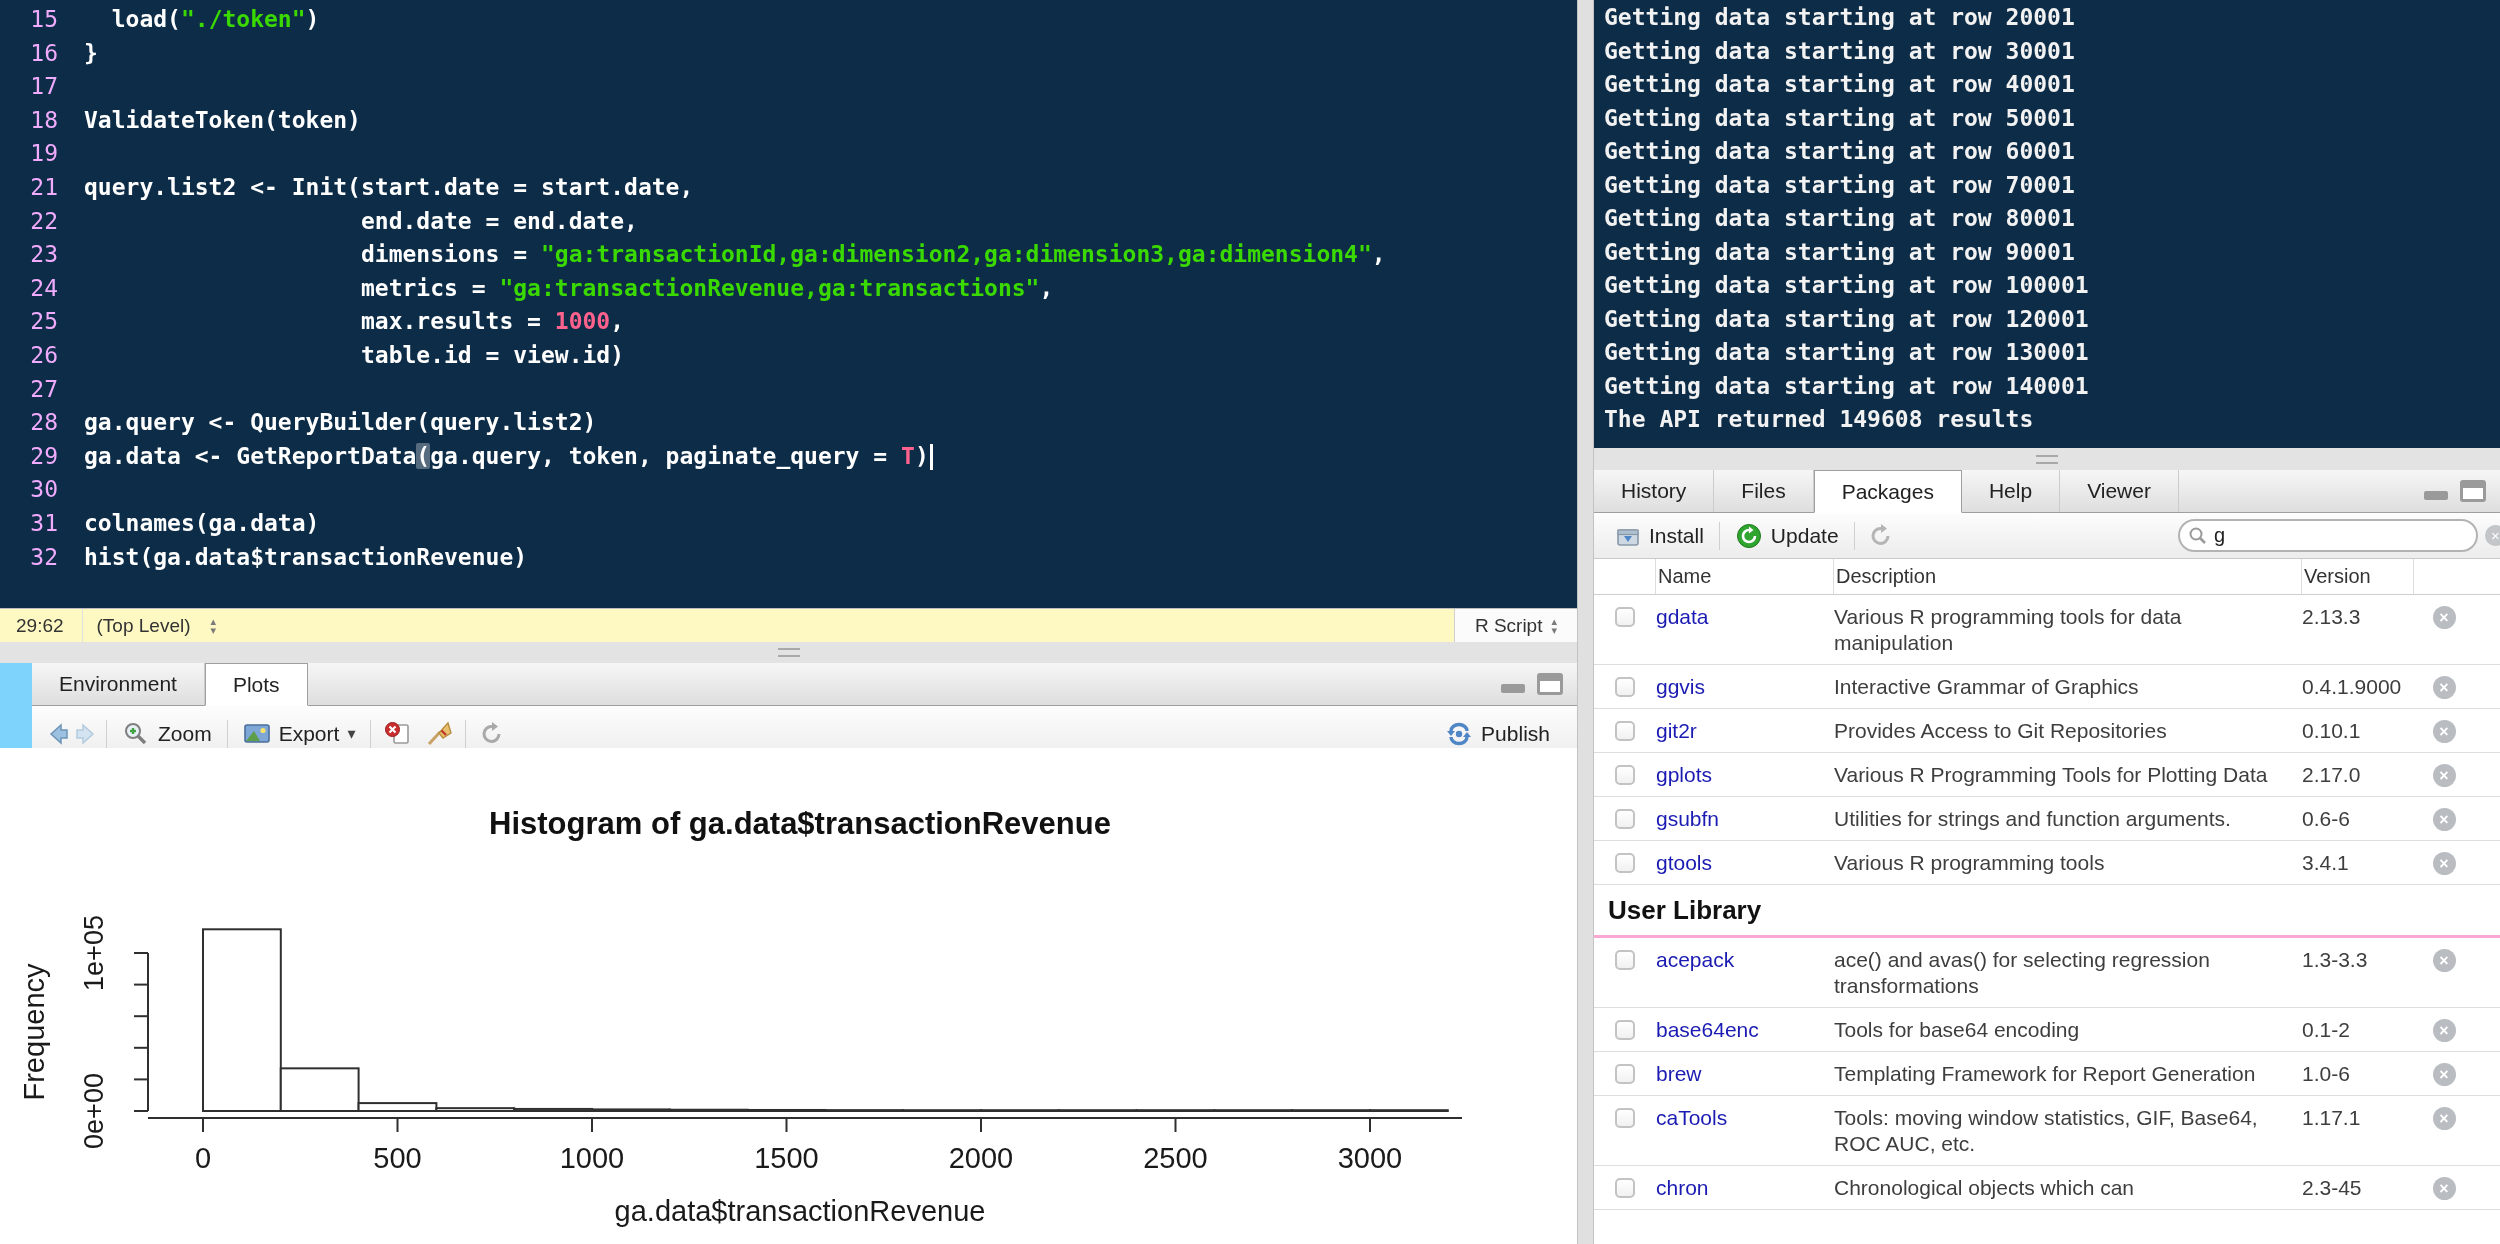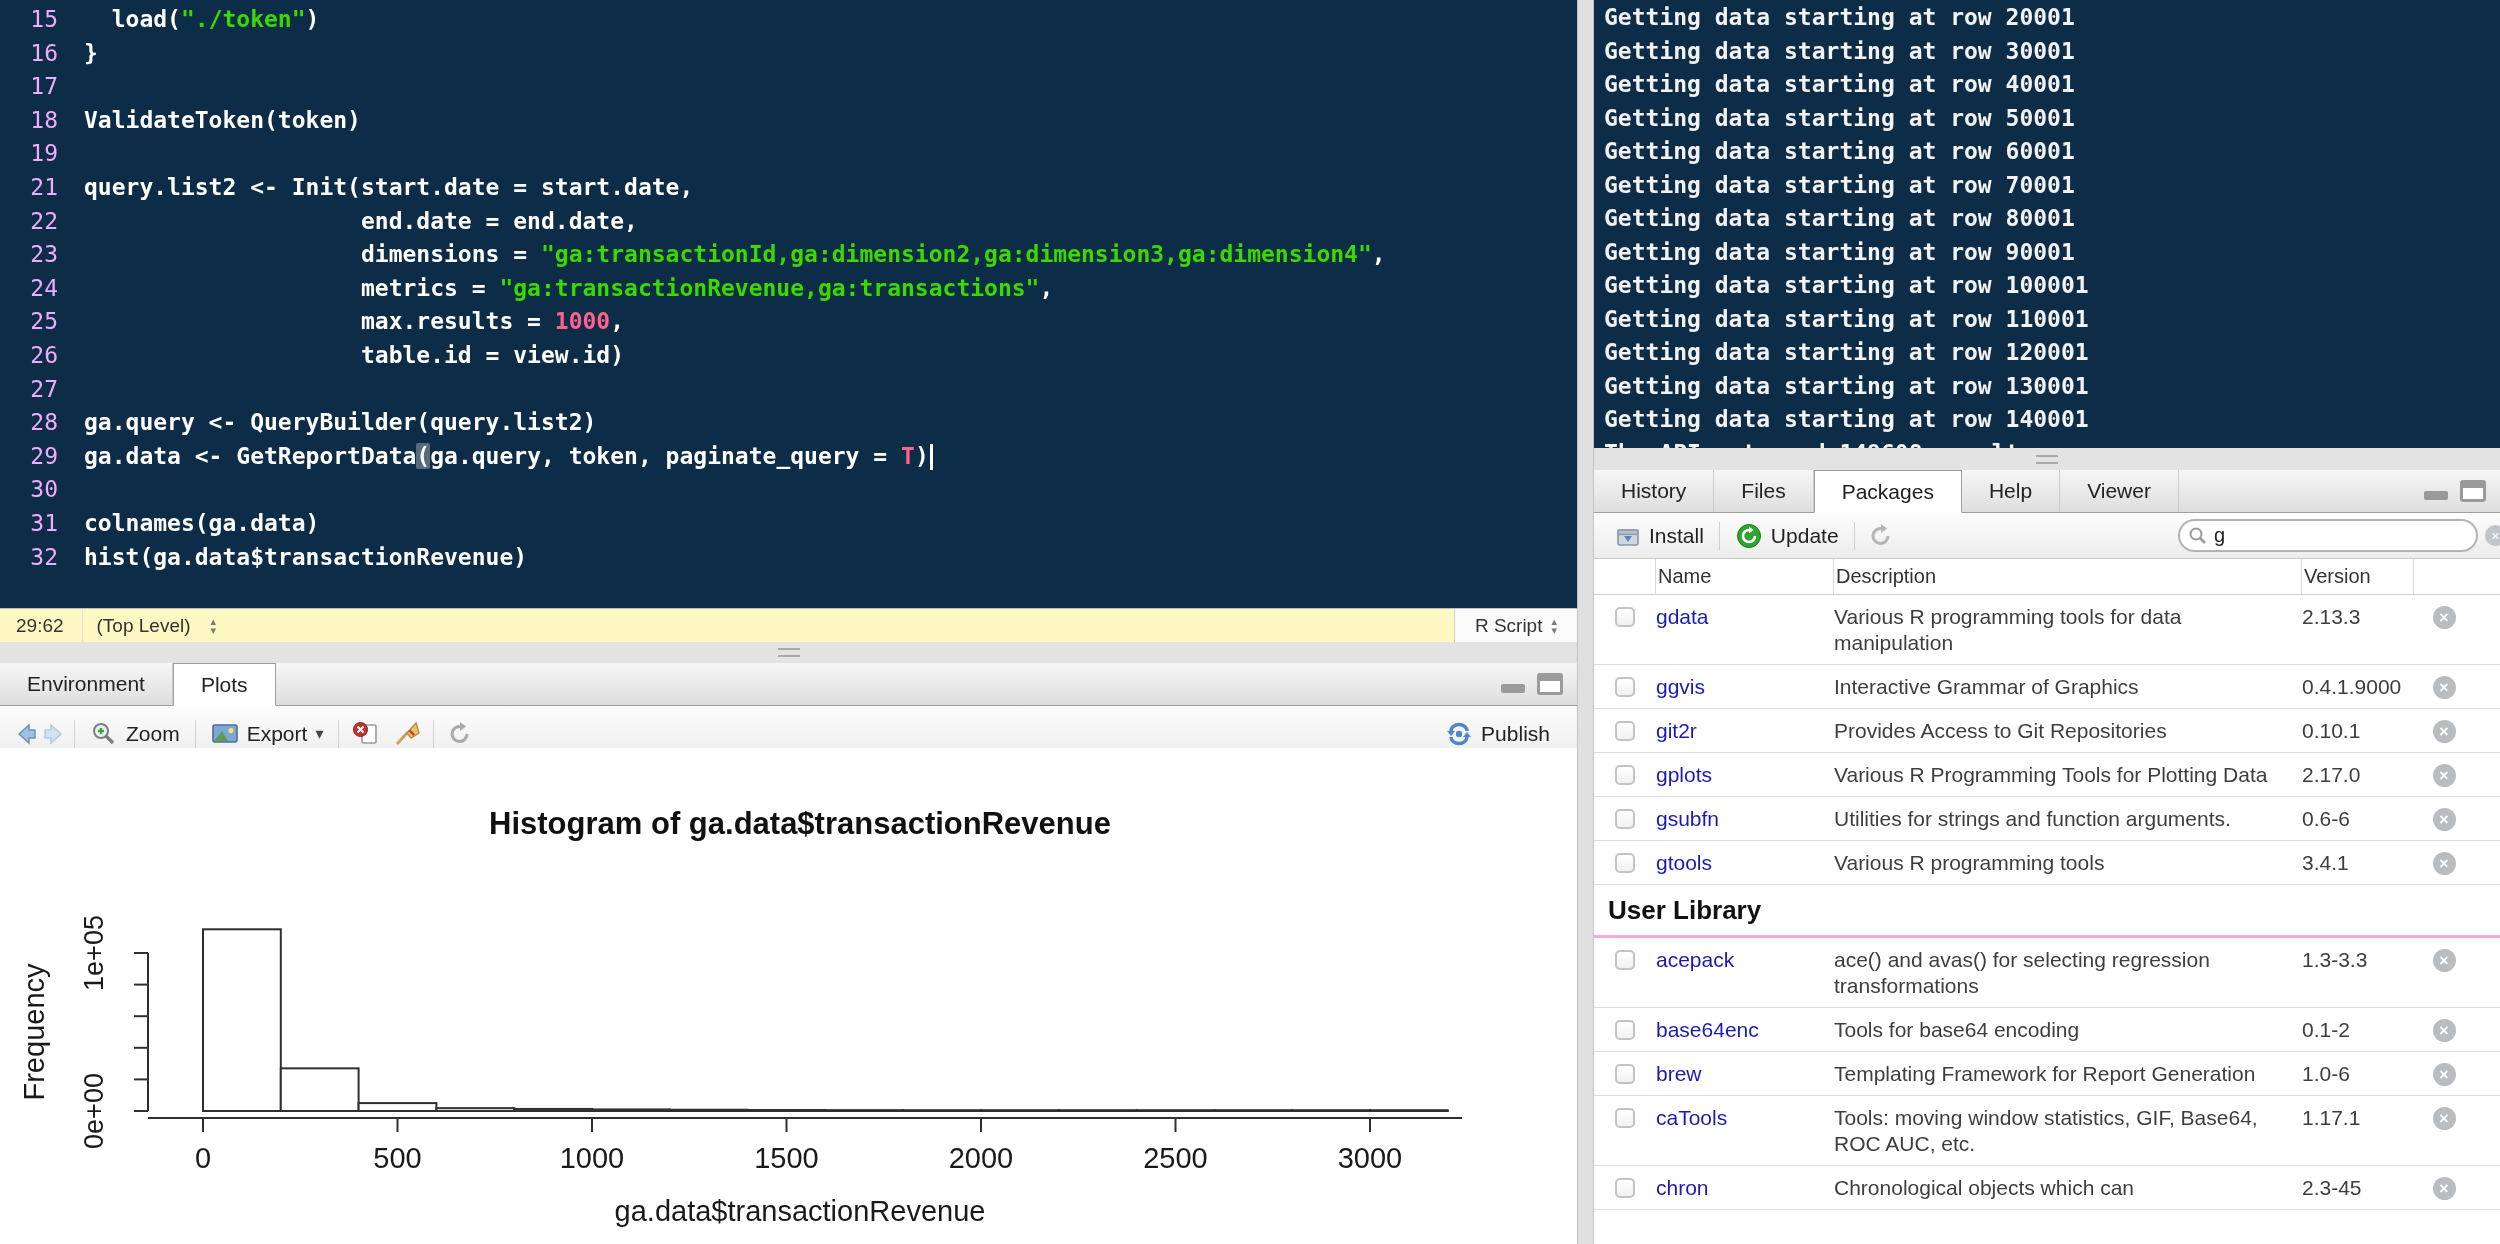--- a/index.html
+++ b/index.html
@@ -49,21 +49,21 @@
   .win-min { width:24px; height:9px; background:#9a9a9a; border-radius:2px; margin-top:8px; }
   .win-max { width:26px; height:22px; border:3px solid #9a9a9a; border-top:8px solid #9a9a9a; border-radius:3px; background:#fff; }
 
   .toolbar { background:linear-gradient(#fdfdfd,#ececec); border-bottom:1px solid #c9c9c9;
              display:flex; align-items:center; padding:0 12px; font-size:21px; color:#222; }
   .tbtn { display:flex; align-items:center; gap:8px; padding:4px 9px; border-radius:4px; }
   .sep { width:1px; height:28px; background:#d0d0d0; margin:0 6px; flex:none; }
   .left-toolbar { height:56px; }
   .pkg-toolbar { height:46px; }
 
-  .left-bottom { left:0; top:663px; width:1577px; height:581px; background:#7dd3fc; }
+  .left-bottom { left:0; top:663px; width:1577px; height:581px; background:#7dd3fc;padding-left:32px; }
   .plot-area { position:absolute; left:0; top:85px; width:1577px; height:496px; background:#ffffff; }
 
   .right-bottom { left:1594px; top:470px; width:906px; height:774px; background:#ffffff; overflow:hidden; }
 
   .searchbox { margin-left:auto; margin-right:10px; width:300px; height:33px; background:#fff;
                border:2px solid #b3b3b3; border-radius:17px; display:flex; align-items:center; padding:0 8px; gap:6px; }
   .searchbox input { border:none; outline:none; flex:1; font-size:20px; font-family:"Liberation Sans",sans-serif; color:#222; background:transparent; }
   .clear-btn { width:21px; height:21px; border-radius:50%; background:#c3c6c9; color:#fff; font-size:15px;
                display:flex; align-items:center; justify-content:center; flex:none; }
 
@@ -133,21 +133,20 @@
 <div class="abs dark-pane console-pane" id="console-lines">
     <div class="console-line">Getting data starting at row 20001</div>
     <div class="console-line">Getting data starting at row 30001</div>
     <div class="console-line">Getting data starting at row 40001</div>
     <div class="console-line">Getting data starting at row 50001</div>
     <div class="console-line">Getting data starting at row 60001</div>
     <div class="console-line">Getting data starting at row 70001</div>
     <div class="console-line">Getting data starting at row 80001</div>
     <div class="console-line">Getting data starting at row 90001</div>
     <div class="console-line">Getting data starting at row 100001</div>
-    <div class="console-line">Getting data starting at row 110001</div>
     <div class="console-line">Getting data starting at row 120001</div>
     <div class="console-line">Getting data starting at row 130001</div>
     <div class="console-line">Getting data starting at row 140001</div>
     <div class="console-line">The API returned 149608 results</div>
   </div>
 
 <div class="abs vdivider"></div>
 <div class="abs hdivider" style="left:0;top:642px;width:1577px;height:21px;">
     <span class="grip"></span>
   </div>

